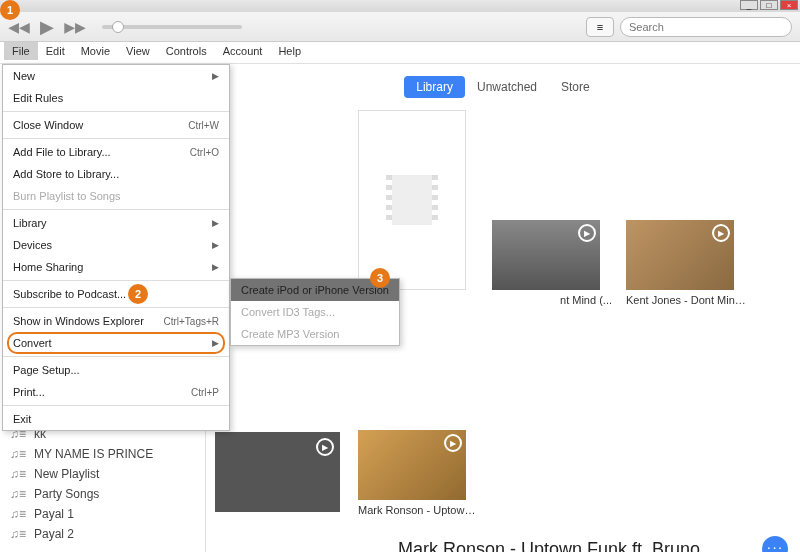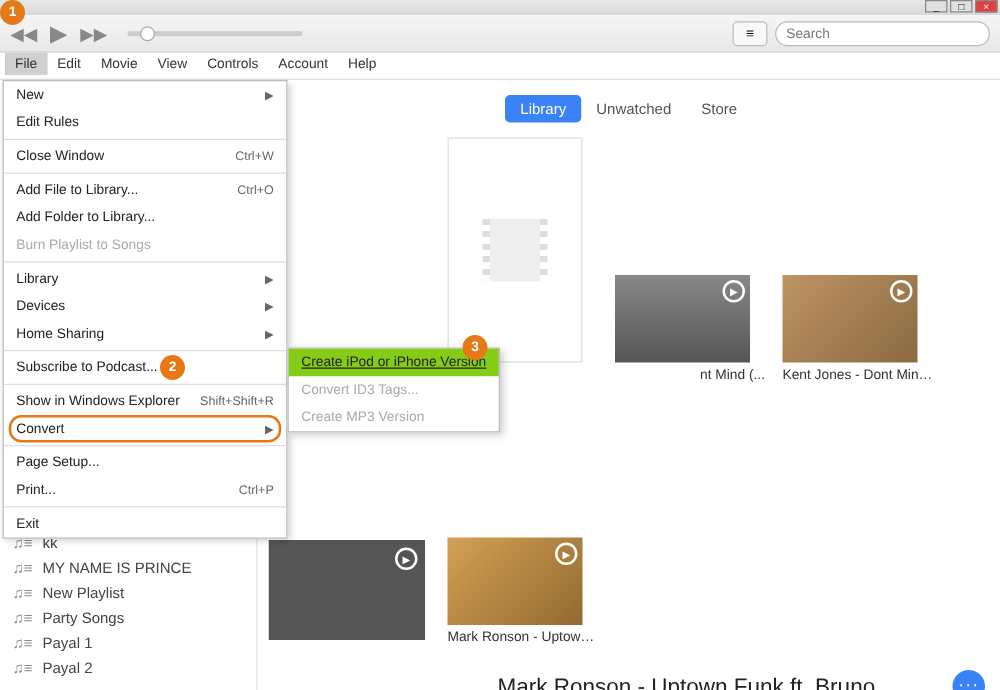--- a/index.html
+++ b/index.html
@@ -59,21 +59,21 @@
     .dd1 { left: 2px; top: 64px; width: 228px; }
     .dd-item { padding: 5px 10px; display: flex; justify-content: space-between; align-items: center; cursor: pointer; }
     .dd-item.disabled { color: #aaa; }
     .dd-sep { height: 1px; background: #ddd; margin: 2px 0; }
     .dd-arrow { font-size: 9px; color: #666; }
     .dd-short { color: #666; font-size: 10px; }
     .dd-item.highlight { position: relative; }
     .dd-item.highlight::after { content: ''; position: absolute; left: 4px; right: 4px; top: 0; bottom: 0; border: 2px solid #e67817; border-radius: 10px; pointer-events: none; }
     
     .dd2 { left: 230px; top: 278px; width: 170px; }
-    .dd2 .dd-item.sel { background: #84cc16; text-decoration: underline; }
+    .dd2 .dd-item.sel { background: #737373; }
     
     
     .badge { position: absolute; width: 20px; height: 20px; background: #e67817; color: #fff; border-radius: 50%; font-size: 11px; font-weight: bold; text-align: center; line-height: 20px; z-index: 100; }
     .b1 { left: 0px; top: 0px; }
     .b2 { left: 128px; top: 284px; }
     .b3 { left: 370px; top: 268px; }
     
     .scene { background: linear-gradient(#888,#555); }
     .scene2 { background: linear-gradient(135deg,#be9463,#8a6a42); }
     .scene3 { background: linear-gradient(135deg,#d4a054,#926a30); }
@@ -218,21 +218,21 @@
   <div class="dd-item">
       <span>Close Window</span>
       <span class="dd-short">Ctrl+W</span>
     </div>
   <div class="dd-sep"></div>
   <div class="dd-item">
       <span>Add File to Library...</span>
       <span class="dd-short">Ctrl+O</span>
     </div>
   <div class="dd-item">
-      <span>Add Folder to Library...</span>
+      <span>Add Store to Library...</span>
     </div>
   <div class="dd-item disabled">
       <span>Burn Playlist to Songs</span>
     </div>
   <div class="dd-sep"></div>
   <div class="dd-item">
       <span>Library</span>
       <span class="dd-arrow">▶</span>
     </div>
   <div class="dd-item">
@@ -243,21 +243,21 @@
       <span>Home Sharing</span>
       <span class="dd-arrow">▶</span>
     </div>
   <div class="dd-sep"></div>
   <div class="dd-item">
       <span>Subscribe to Podcast...</span>
     </div>
   <div class="dd-sep"></div>
   <div class="dd-item">
       <span>Show in Windows Explorer</span>
-      <span class="dd-short">Shift+Shift+R</span>
+      <span class="dd-short">Ctrl+Tags+R</span>
     </div>
   <div class="dd-item highlight">
       <span>Convert</span>
       <span class="dd-arrow">▶</span>
     </div>
   <div class="dd-sep"></div>
   <div class="dd-item">
       <span>Page Setup...</span>
     </div>
   <div class="dd-item">

